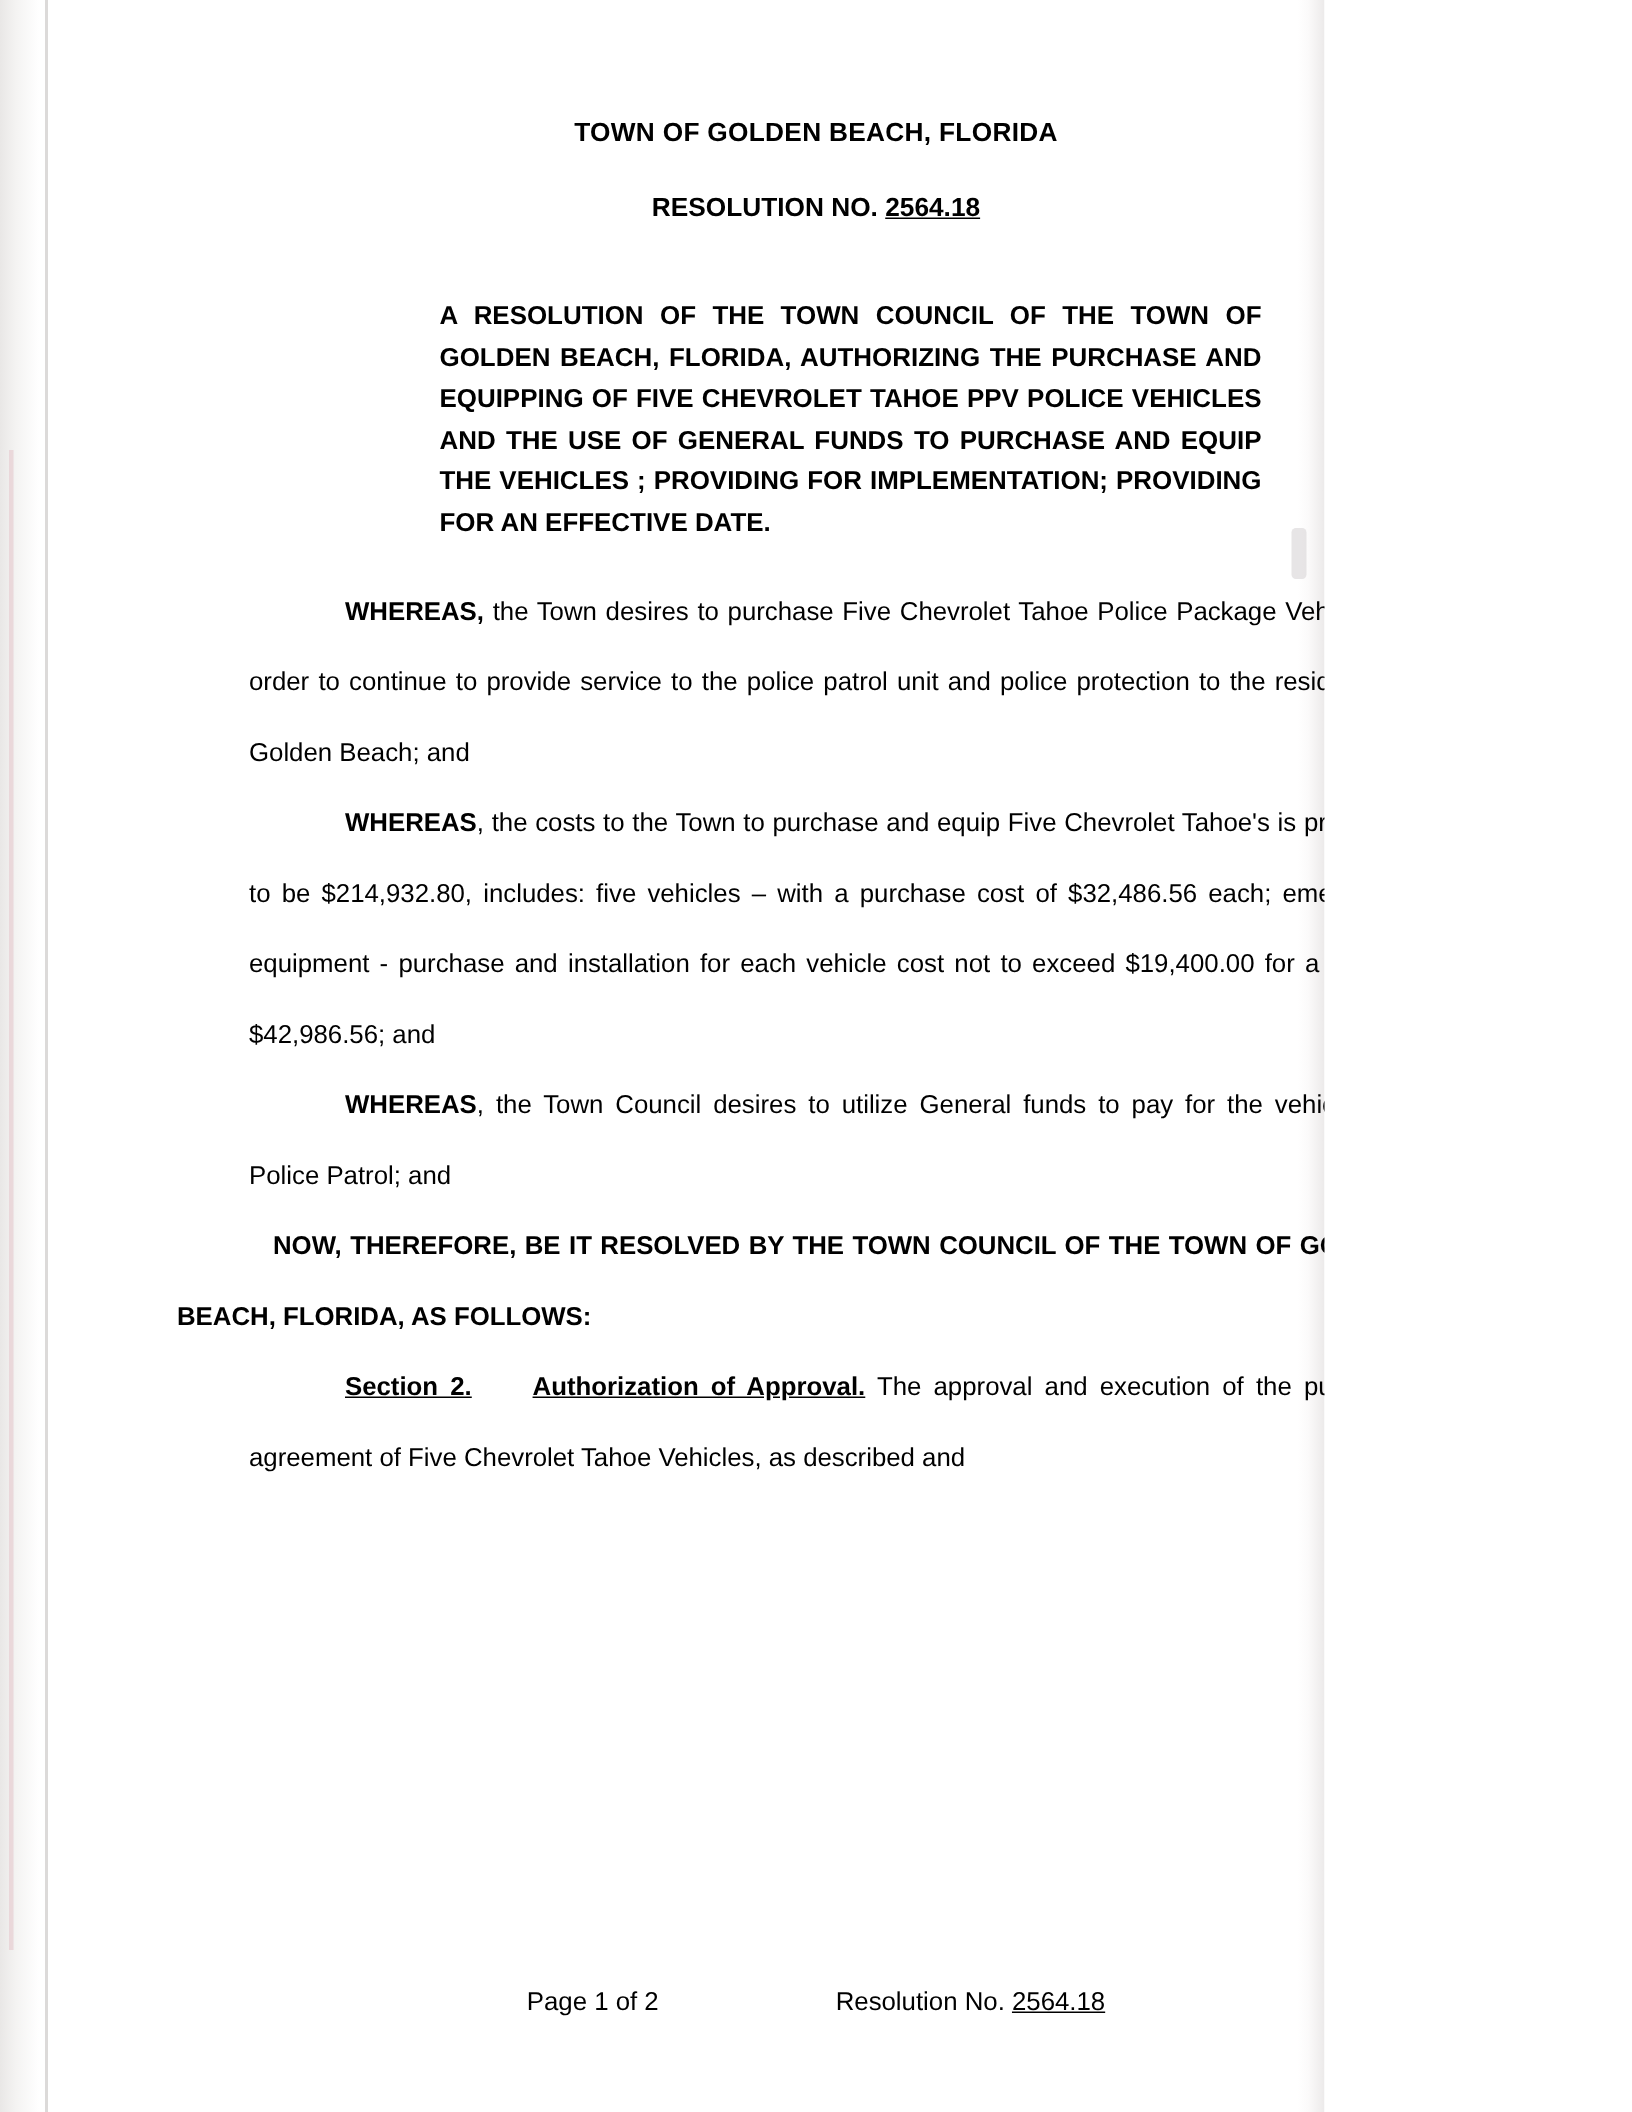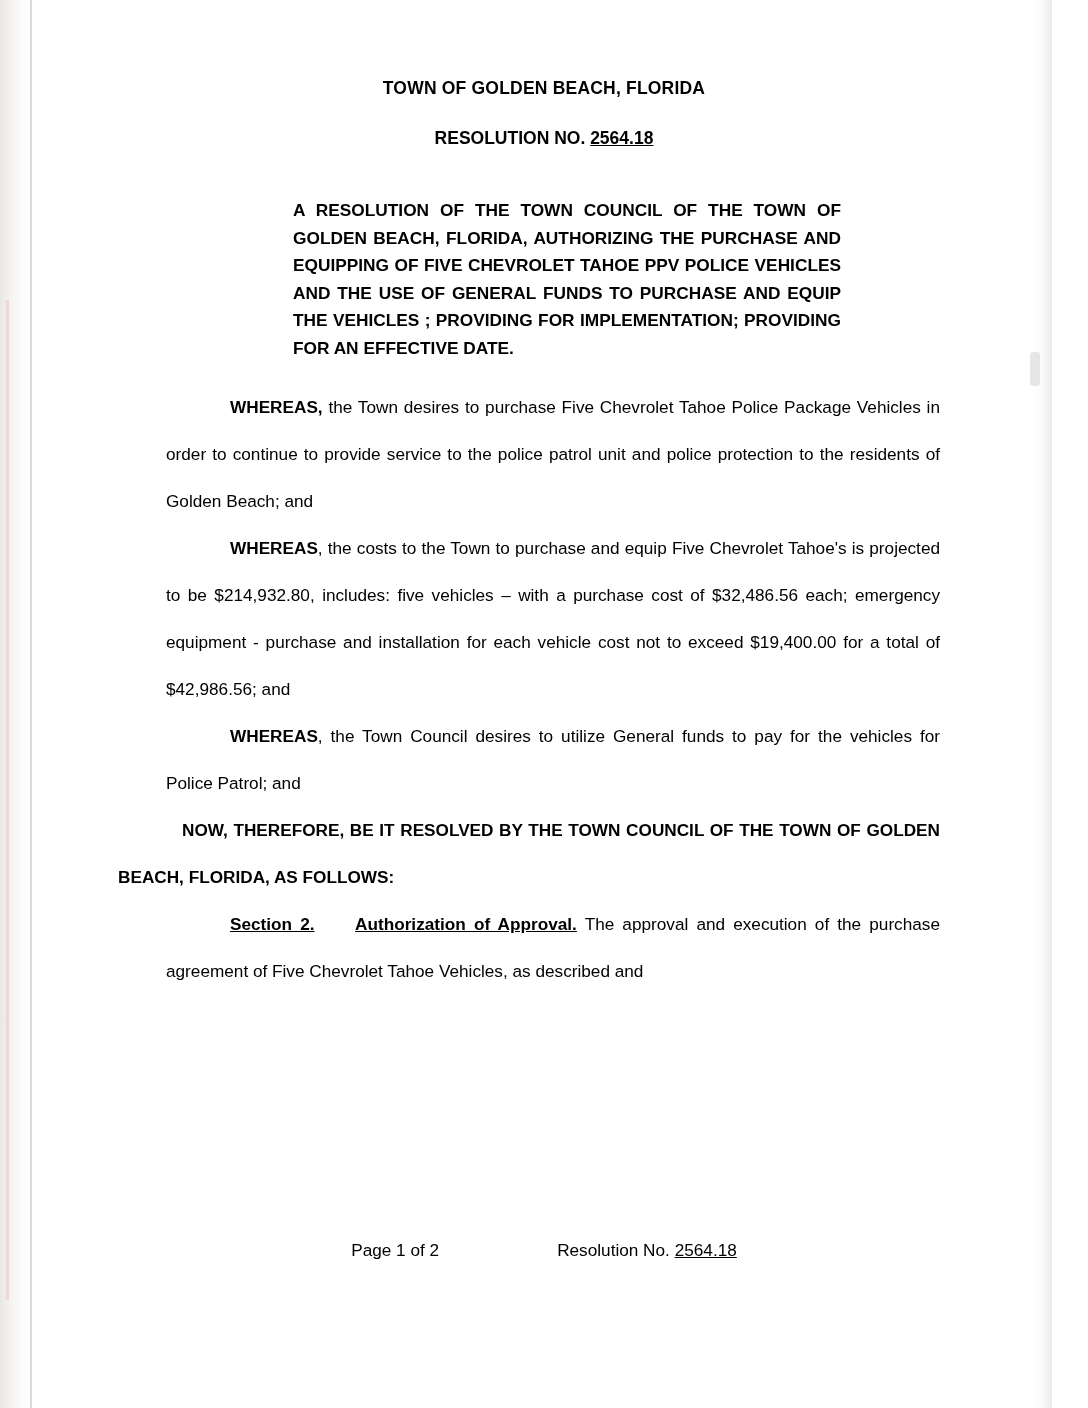--- a/index.html
+++ b/index.html
@@ -5,21 +5,21 @@
   html, body {
     margin: 0;
     padding: 0;
     background: #ffffff;
   }
   body {
     font-family: "Liberation Sans", sans-serif;
   }
   .page {
     position: relative;
-    width: 1052px;
+    width: 883px;
     height: 1408px;
     background: #ffffff;
     overflow: hidden;
   }
   
   .scan-edge-left {
     position: absolute;
     left: 0;
     top: 0;
     width: 26px;
@@ -128,21 +128,21 @@
     margin: 0;
   }
   .sec-label {
     font-weight: bold;
     text-decoration: underline;
   }
 
   .footer {
     position: absolute;
     left: 0;
-    top: 1240px;
+    top: 1324px;
     width: 1088px;
     font-size: 17.2px;
     color: #000;
   }
   .footer-inner {
     display: flex;
     justify-content: center;
     gap: 118px;
   }
   .footer-right .underline { text-decoration: underline; }

